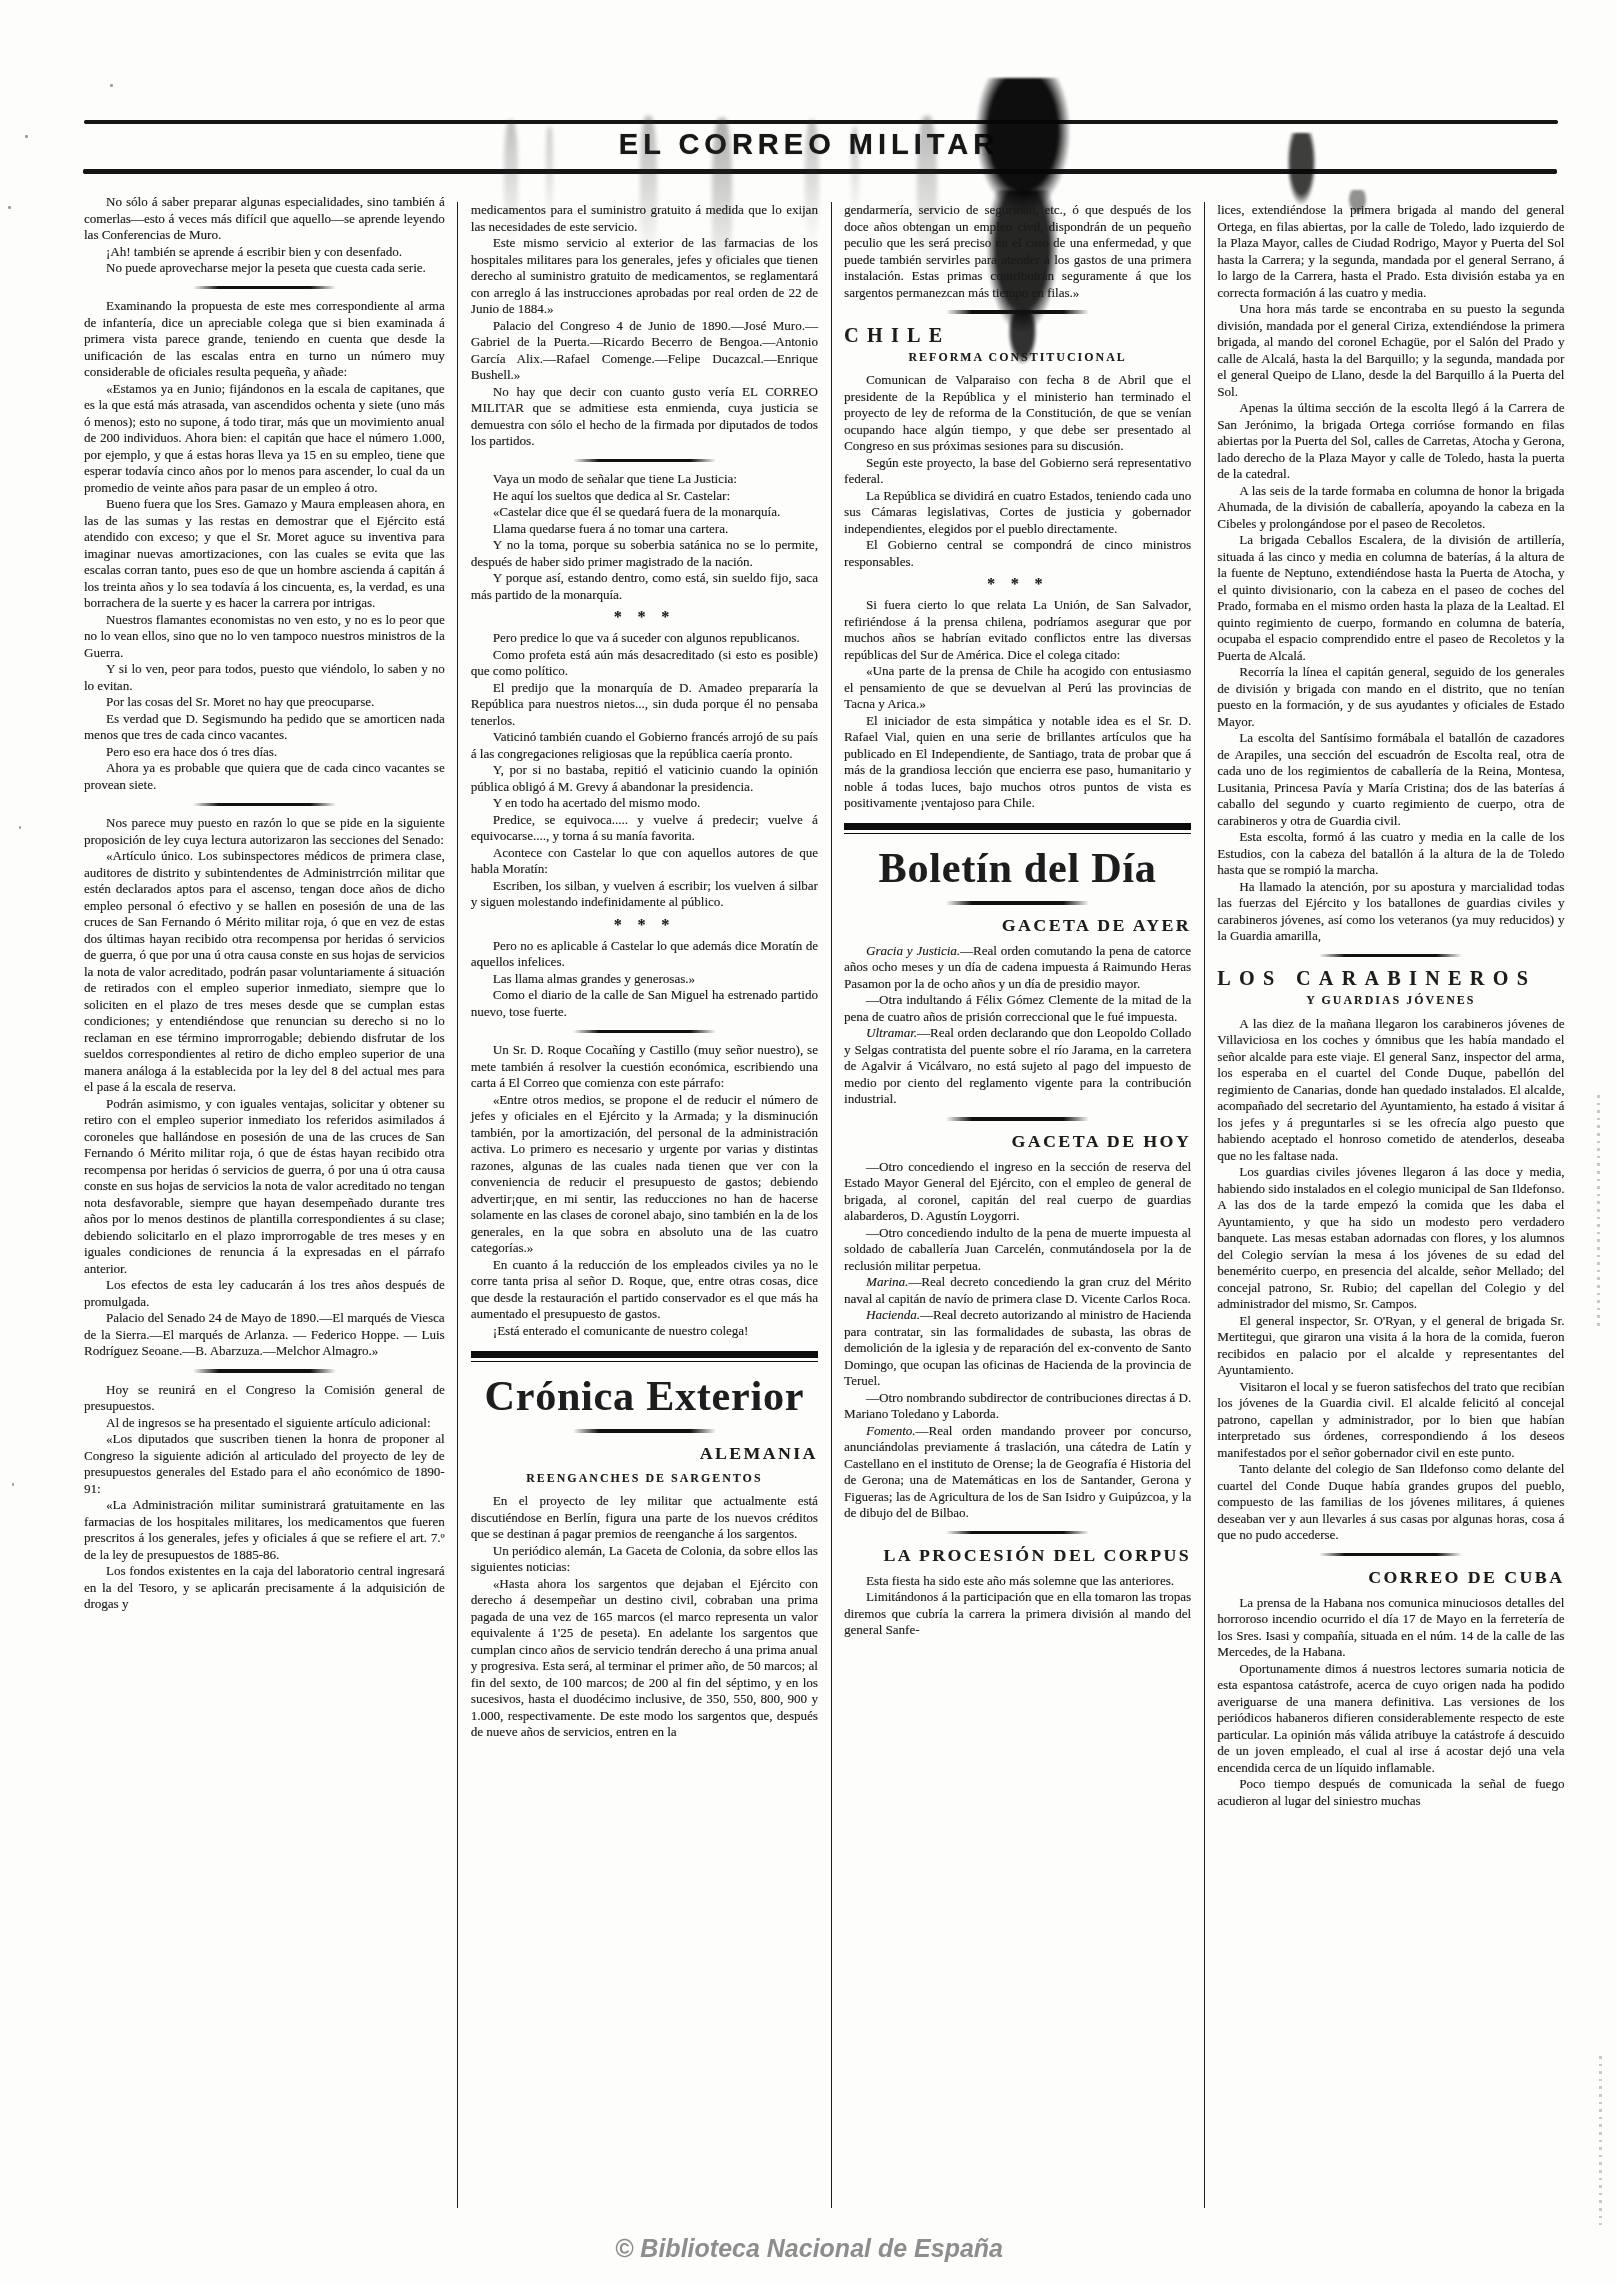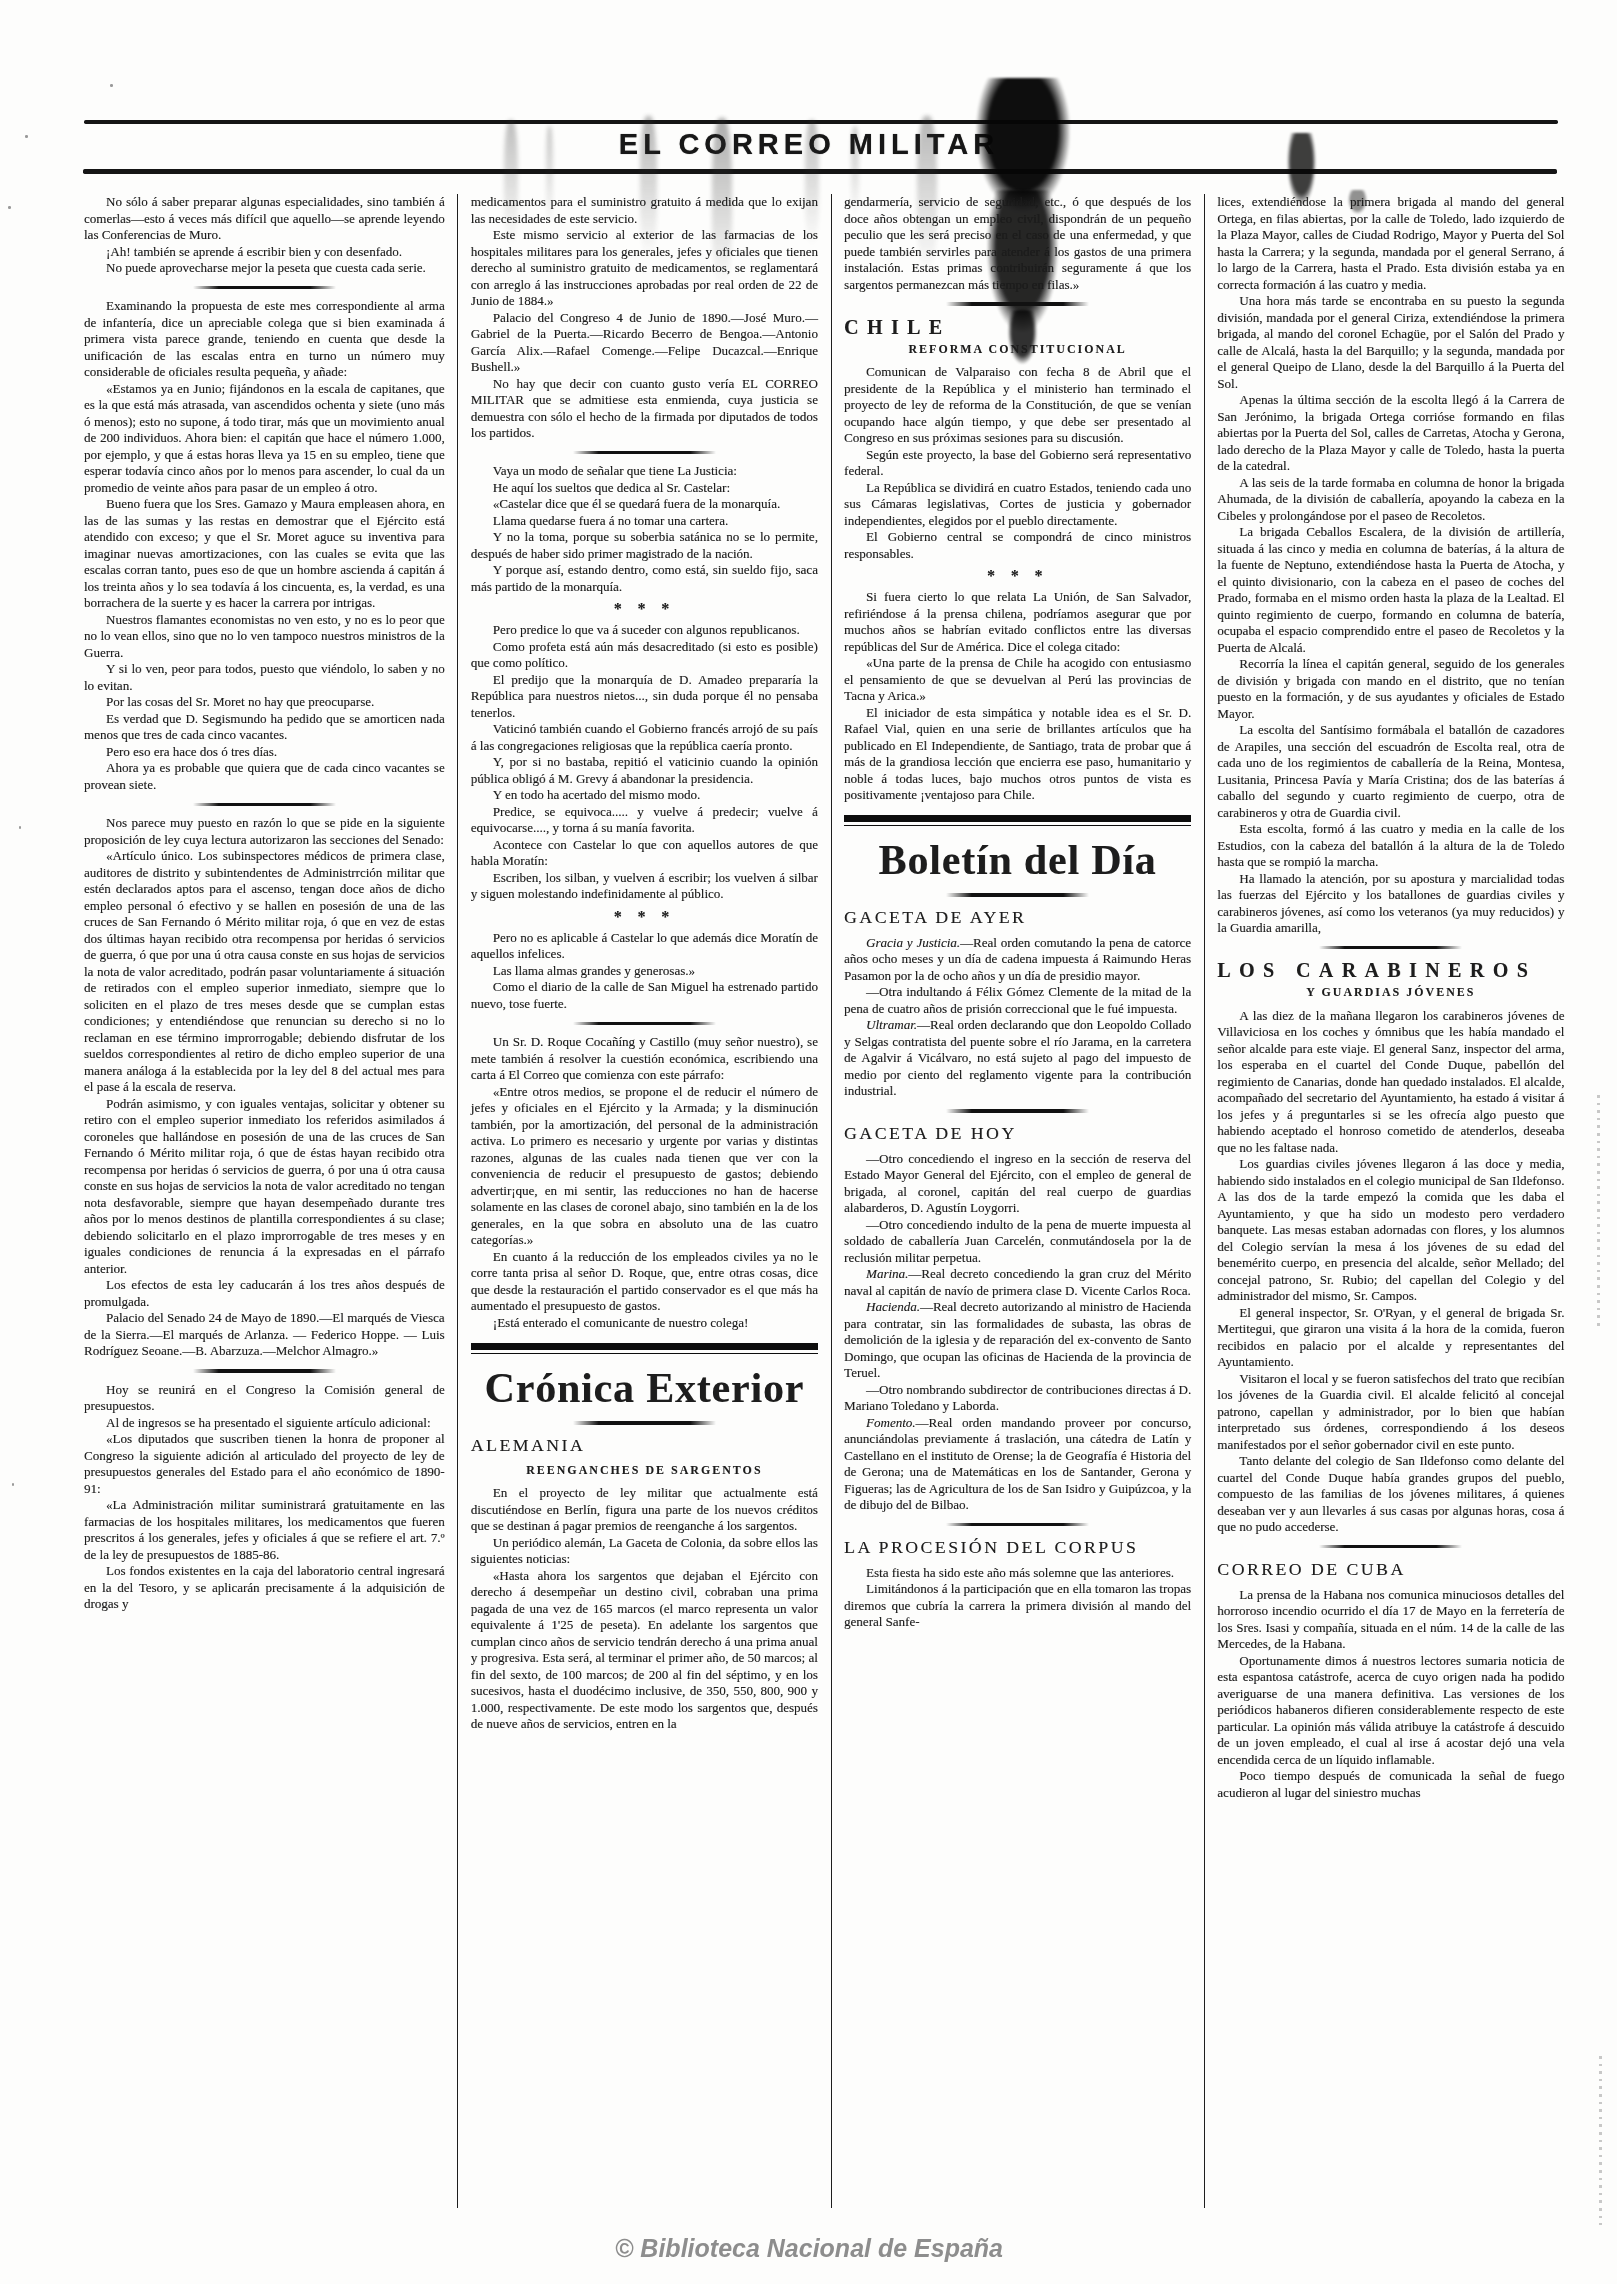--- a/index.html
+++ b/index.html
@@ -23,28 +23,28 @@
   .columns{
     position:absolute;left:84px;top:194px;width:1493px;height:2014px;
     display:flex;
   }
   .column{
     width:25%;box-sizing:border-box;padding:0 12.6px;overflow:hidden;
     font-size:13px;line-height:16.5px;text-align:justify;
     text-shadow:0.3px 0.3px 0 rgba(10,10,10,.35);
   }
   .column:first-child{padding-left:0;}
-  .column + .column{border-left:1.7px solid #1e1e1e;}
+  .column + .column{border-left:1.7px solid #1e1e1e;margin-top:8px;}
   .column p{margin:0;text-indent:22px;}
   .column p.noindent{text-indent:0;}
   .h1{font-weight:bold;font-size:42px;line-height:1.15;text-align:center;
       letter-spacing:0.8px;margin:10px 0 8.4px;text-indent:0;}
   .h2{font-weight:bold;font-size:20px;line-height:1.25;text-align:left;
       letter-spacing:8.4px;margin:8.4px 0 1.7px;text-indent:0;}
-  .h3{font-weight:normal;font-size:17.7px;line-height:1.25;text-align:left;
+  .h3{font-weight:bold;font-size:17.7px;line-height:1.25;text-align:right;
       letter-spacing:2.5px;margin:6.7px 0 6.7px;text-indent:0;}
   .h4{font-weight:bold;font-size:11.8px;line-height:1.2;text-align:center;
       letter-spacing:2.1px;margin:1.7px 0 8.4px;text-indent:0;}
   .rule-divider{
     width:143px;height:3.4px;margin:9.3px auto;
     background:linear-gradient(90deg,rgba(17,17,17,0),#111 18%,#111 82%,rgba(17,17,17,0));
   }
   .asterism{
     text-align:center;font-size:16px;letter-spacing:5.9px;line-height:13.5px;
     margin:6.7px 0;font-weight:bold;

